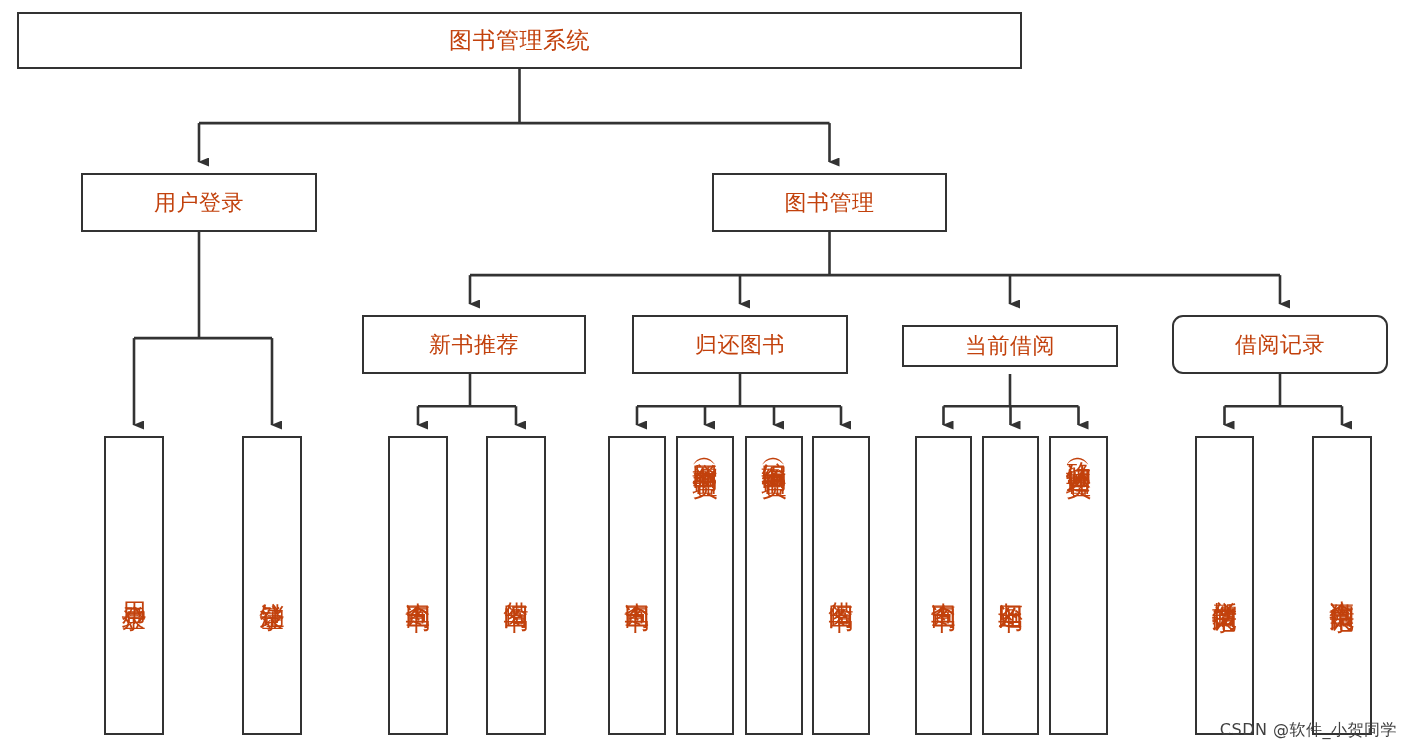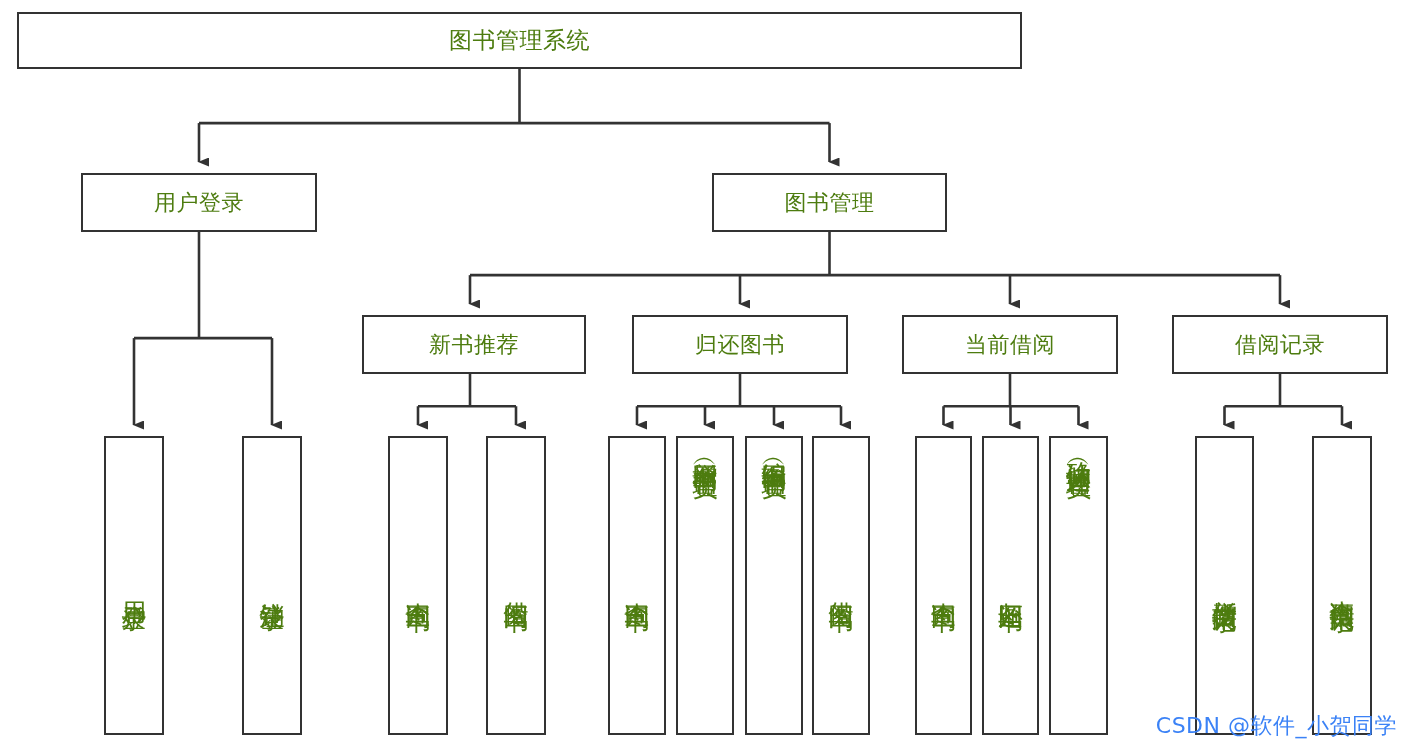--- a/index.html
+++ b/index.html
@@ -25,21 +25,21 @@
     height: 747px;
   }
   .node {
     position: absolute;
     box-sizing: border-box;
     background: #ffffff;
     border: 2.5px solid #333333;
     display: flex;
     align-items: center;
     justify-content: center;
-    color: #4d7c0f;
+    color: #c2410c;
   }
   .node-label {
     display: block;
     text-align: center;
     line-height: 1.05;
     letter-spacing: 0.5px;
   }
   
   .node.horiz .node-label {
     font-size: 22px;
@@ -64,22 +64,22 @@
   }
   
   .node.vert.centered {
     align-items: center;
     padding-top: 0;
   }
   .watermark {
     position: absolute;
     right: 8px;
     bottom: 6px;
-    font-size: 22px;
-    color: #3b82f6;
+    font-size: 16px;
+    color: #404040;
     letter-spacing: 0.5px;
     white-space: nowrap;
     text-align: center;
   }
 </style>
 </head>
 <body>
 
 <div id="canvas">
 
@@ -135,24 +135,24 @@
       </div>
       <div class="node horiz" style="left: 712px; top: 173px; width: 235px; height: 59px; justify-content: center;">
         <span class="node-label">图书管理</span>
       </div>
       <div class="node horiz" style="left: 362px; top: 315px; width: 224px; height: 59px;">
         <span class="node-label">新书推荐</span>
       </div>
       <div class="node horiz" style="left: 632px; top: 315px; width: 216px; height: 59px;">
         <span class="node-label">归还图书</span>
       </div>
-      <div class="node horiz" style="left: 902px; top: 315px; width: 216px; height: 59px;">
+      <div class="node horiz" style="left: 902px; top: 325px; width: 216px; height: 42px;">
         <span class="node-label">当前借阅</span>
       </div>
-      <div class="node horiz" style="left: 1172px; top: 315px; width: 216px; height: 59px;">
+      <div class="node horiz" style="left: 1172px; top: 315px; width: 216px; height: 59px; border-radius: 11px;">
         <span class="node-label">借阅记录</span>
       </div>
       <div class="node vert centered" style="left: 104px; top: 436px; width: 60px; height: 299px;">
         <span class="node-label">用户登录</span>
       </div>
       <div class="node vert centered" style="left: 242px; top: 436px; width: 60px; height: 299px;">
         <span class="node-label">注销登录</span>
       </div>
       <div class="node vert centered" style="left: 388px; top: 436px; width: 60px; height: 299px;">
         <span class="node-label">查询图书</span>

